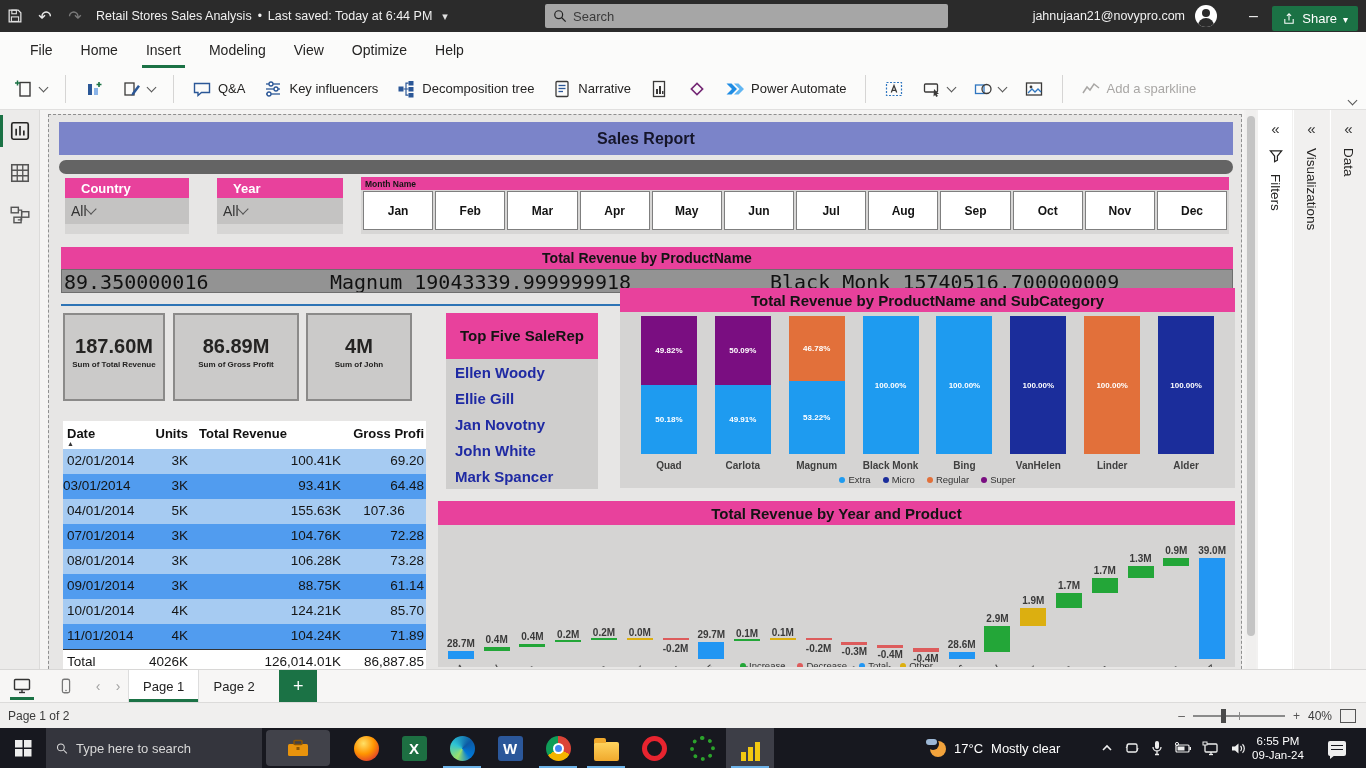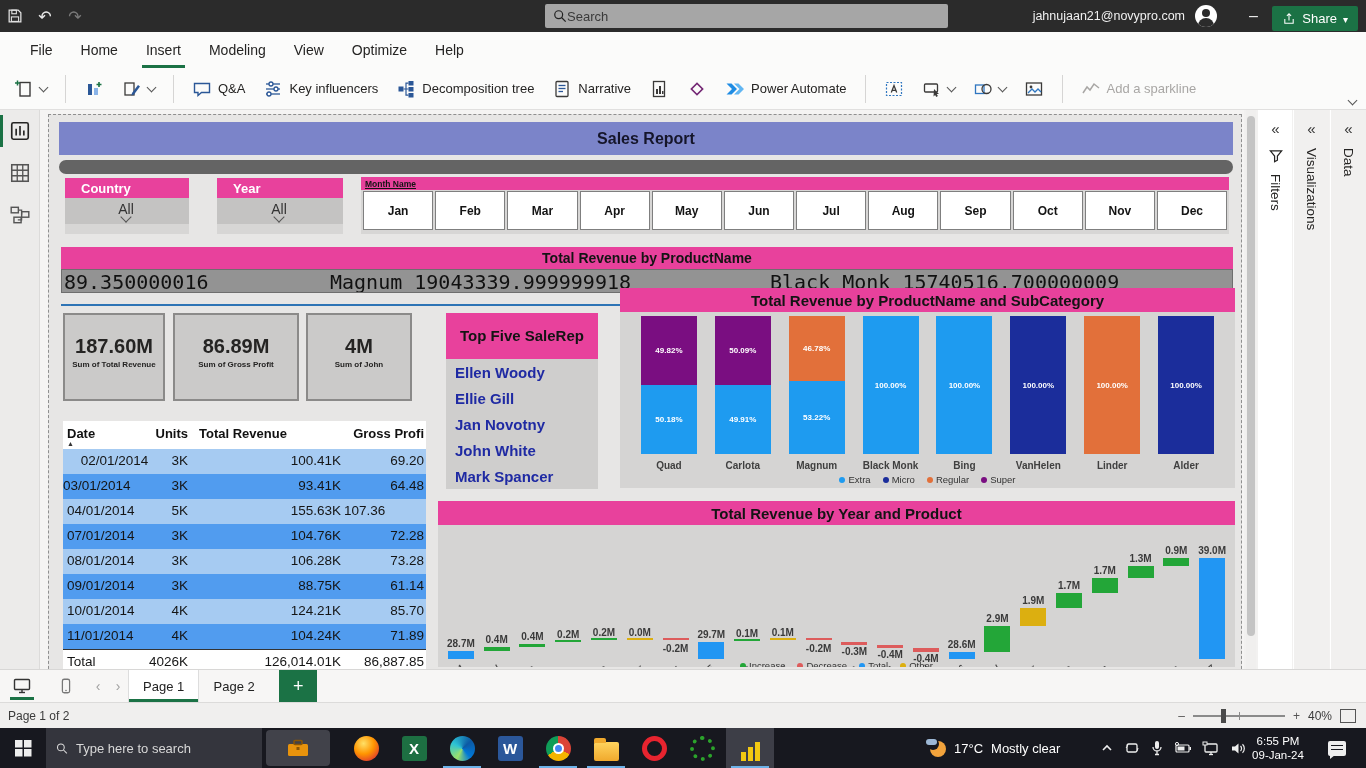--- a/index.html
+++ b/index.html
@@ -6,21 +6,21 @@
   html,body { width:1366px; height:768px; overflow:hidden; }
   body { font-family:"Liberation Sans", sans-serif; }
   .screen { position:relative; width:1366px; height:768px; background:#fff; overflow:hidden; }
 
   
   .titlebar { position:absolute; left:0; top:0; width:1366px; height:32px; background:#2b2b2b; display:flex; align-items:center; }
   .tb-icon { width:30px; height:32px; display:flex; align-items:center; justify-content:center; }
   .tb-title { color:#f0f0f0; font-size:12.5px; margin-left:6px; display:flex; align-items:center; gap:6px; }
   .tb-dot::before { content:"•"; color:#f0f0f0; font-size:12px; }
   .tb-caret::before { content:"▾"; color:#e0e0e0; font-size:11px; margin-left:4px; }
-  .tb-search { position:absolute; left:545px; top:4px; width:403px; height:24px; background:#a6a6a6; border-radius:2px; display:flex; align-items:center; padding:0 8px; gap:0; }
+  .tb-search { position:absolute; left:545px; top:4px; width:403px; height:24px; background:#a6a6a6; border-radius:2px; display:flex; align-items:center; padding:0 8px; gap:6px; }
   .tb-search input { flex:1; background:transparent; border:none; outline:none; font-size:13px; color:#222; font-family:"Liberation Sans",sans-serif; }
   .tb-search input::placeholder { color:#3a3a3a; }
   .tb-right { position:absolute; right:0; top:0; height:32px; display:flex; align-items:center; }
   .tb-email { color:#f0f0f0; font-size:12.5px; margin-right:10px; }
   .avatar { width:22px; height:22px; border-radius:50%; background:#fff; margin-right:14px; position:relative; overflow:hidden; }
   .avatar::before { content:""; position:absolute; left:7px; top:4px; width:8px; height:8px; border-radius:50%; background:#2b2b2b; }
   .avatar::after { content:""; position:absolute; left:3px; top:13px; width:16px; height:10px; border-radius:8px 8px 0 0; background:#2b2b2b; }
   .winbtn { width:45px; height:32px; display:flex; align-items:center; justify-content:center; color:#eee; font-size:14px; }
   .wb-min::before { content:"–"; font-size:16px; }
   .wb-max::before { content:""; width:10px; height:10px; border:1px solid #eee; display:block; }
@@ -47,23 +47,23 @@
   .rail-item { position:relative; width:40px; height:42px; display:flex; align-items:center; justify-content:center; }
   .rail-item.active::before { content:""; position:absolute; left:0; top:5px; bottom:5px; width:3px; background:#1b7245; }
   .canvas { position:absolute; left:40px; top:0; width:1204px; height:559px; background:#f5f4f3; }
   .page { position:absolute; left:8px; top:4px; width:1194px; height:570px; background:#e7e6e5; border:1px dashed #8f8f8f; overflow:hidden; }
 
   .banner { position:absolute; left:10px; top:7px; width:1174px; height:33px; background:#7b84c9; display:flex; align-items:center; justify-content:center; font-size:16px; font-weight:bold; color:#15152a; }
   .graybar { position:absolute; left:10px; top:45px; width:1174px; height:14px; background:#646464; border-radius:7px; }
 
   .slicer { position:absolute; background:#d7d6d5; }
   .slicer-h { height:20px; background:#e8419c; font-weight:bold; font-size:13px; color:#ffffff; display:flex; align-items:center; padding-left:16px; }
-  .slicer-dd { height:26px; background:#c4c3c2; display:flex; align-items:center; justify-content:center; padding:0 8px 0 6px; font-size:14px; color:#333;flex-direction:column; }
+  .slicer-dd { height:26px; background:#c4c3c2; display:flex; align-items:center; justify-content:flex-start; padding:0 8px 0 6px; font-size:14px; color:#333; }
   .dd-chev { width:8px; height:8px; border-right:1.4px solid #555; border-bottom:1.4px solid #555; transform:rotate(45deg); margin-top:-4px; }
-  .month-h { height:13px; background:#e8419c; font-weight:bold; font-size:8.5px; color:#141414; display:flex; align-items:center; padding-left:4px;text-decoration:underline; }
+  .month-h { height:13px; background:#e8419c; font-weight:bold; font-size:8.5px; color:#141414; display:flex; align-items:center; padding-left:4px; }
   .month-row { display:flex; gap:2px; padding:1px 2px; height:41px; }
   .mbtn { flex:1; background:#fff; border:1px solid #7f7f7f; font-weight:bold; font-size:12px; color:#141414; display:flex; align-items:center; justify-content:center; }
 
   .ticker-h { position:absolute; left:12px; top:132px; width:1172px; height:22px; background:#e8419c; display:flex; align-items:center; justify-content:center; font-weight:bold; font-size:14px; color:#141414; }
   .ticker-band { position:absolute; left:12px; top:154px; width:1172px; height:24px; background:#939393; border:1px solid #6e6e6e; overflow:hidden; }
   .ticker-seg { position:absolute; top:0; font-family:"DejaVu Sans Mono", monospace; font-size:20px; color:#111; white-space:nowrap; }
   .blue-line { position:absolute; left:12px; top:189px; width:1172px; height:2px; background:#2e74b5; }
 
   .card { position:absolute; top:198px; height:88px; background:#cbcac9; border:2px solid #8b8a89; }
   .card-v { text-align:center; font-weight:bold; font-size:20px; color:#252423; margin-top:20px; }
@@ -165,20 +165,26 @@
   <div class="titlebar">
     <div class="tb-icon">
       <svg class="ic" width="18" height="18" viewBox="0 0 20 20">
           <path d="M3.5 3.5h10l3 3v10h-13z" fill="none" stroke="#e3e3e3" stroke-width="1.4"></path>
           <rect x="6.5" y="3.5" width="5" height="4" fill="none" stroke="#e3e3e3" stroke-width="1.2"></rect>
           <rect x="6" y="11" width="8" height="5" fill="none" stroke="#e3e3e3" stroke-width="1.2"></rect>
         </svg>
     </div>
     <div class="tb-icon glyph-undo"></div>
     <div class="tb-icon glyph-redo"></div>
+    <div class="tb-title">
+      <span>Retail Stores Sales Analysis</span>
+      <span class="tb-dot"></span>
+      <span>Last saved: Today at 6:44 PM</span>
+      <span class="tb-caret"></span>
+    </div>
     <div class="tb-search">
       <svg class="ic" width="14" height="14" viewBox="0 0 16 16">
           <circle cx="6.5" cy="6.5" r="4.5" fill="none" stroke="#222" stroke-width="1.4"></circle>
           <line x1="10" y1="10" x2="14.5" y2="14.5" stroke="#222" stroke-width="1.4"></line>
         </svg>
       <input placeholder="Search" style="">
     </div>
     <div class="tb-right">
       <span class="tb-email">jahnujaan21@novypro.com</span>
       <span class="avatar"></span>
@@ -410,36 +416,36 @@
             </div>
         </div>
 
         <div class="tbl" id="tbl">
             <div class="th" style="left: 4px; width: 95px; text-align: left;">Date</div>
             <div class="th" style="left: 85px; width: 40px; text-align: right;">Units</div>
             <div class="th" style="left: 136px; width: 142px; text-align: left;">Total Revenue</div>
             <div class="th" style="left: 281px; width: 80px; text-align: right;">Gross Profi</div>
             <div class="sort-arrow">▲</div>
             <div class="trow light" style="top: 28px;">
-              <div class="tcell" style="left: 4px; width: 95px; text-align: center;">02/01/2014</div>
+              <div class="tcell" style="left: 4px; width: 95px; text-align: left;">02/01/2014</div>
               <div class="tcell" style="left: 85px; width: 40px; text-align: right;">3K</div>
               <div class="tcell" style="left: 136px; width: 142px; text-align: right;">100.41K</div>
               <div class="tcell" style="left: 281px; width: 80px; text-align: right;">69.20</div>
             </div>
             <div class="trow dark" style="top: 53px;">
               <div class="tcell" style="left: 0; width: 95px; text-align: left;">03/01/2014</div>
               <div class="tcell" style="left: 85px; width: 40px; text-align: right;">3K</div>
               <div class="tcell" style="left: 136px; width: 142px; text-align: right;">93.41K</div>
               <div class="tcell" style="left: 281px; width: 80px; text-align: right;">64.48</div>
             </div>
             <div class="trow light" style="top: 78px;">
               <div class="tcell" style="left: 4px; width: 95px; text-align: left;">04/01/2014</div>
               <div class="tcell" style="left: 85px; width: 40px; text-align: right;">5K</div>
               <div class="tcell" style="left: 136px; width: 142px; text-align: right;">155.63K</div>
-              <div class="tcell" style="left: 281px; width: 80px; text-align: left;">107.36</div>
+              <div class="tcell" style="left: 281px; width: 80px; text-align: center;">107.36</div>
             </div>
             <div class="trow dark" style="top: 103px;">
               <div class="tcell" style="left: 4px; width: 95px; text-align: left;">07/01/2014</div>
               <div class="tcell" style="left: 85px; width: 40px; text-align: right;">3K</div>
               <div class="tcell" style="left: 136px; width: 142px; text-align: right;">104.76K</div>
               <div class="tcell" style="left: 281px; width: 80px; text-align: right;">72.28</div>
             </div>
             <div class="trow light" style="top: 128px;">
               <div class="tcell" style="left: 4px; width: 95px; text-align: left;">08/01/2014</div>
               <div class="tcell" style="left: 85px; width: 40px; text-align: right;">3K</div>

